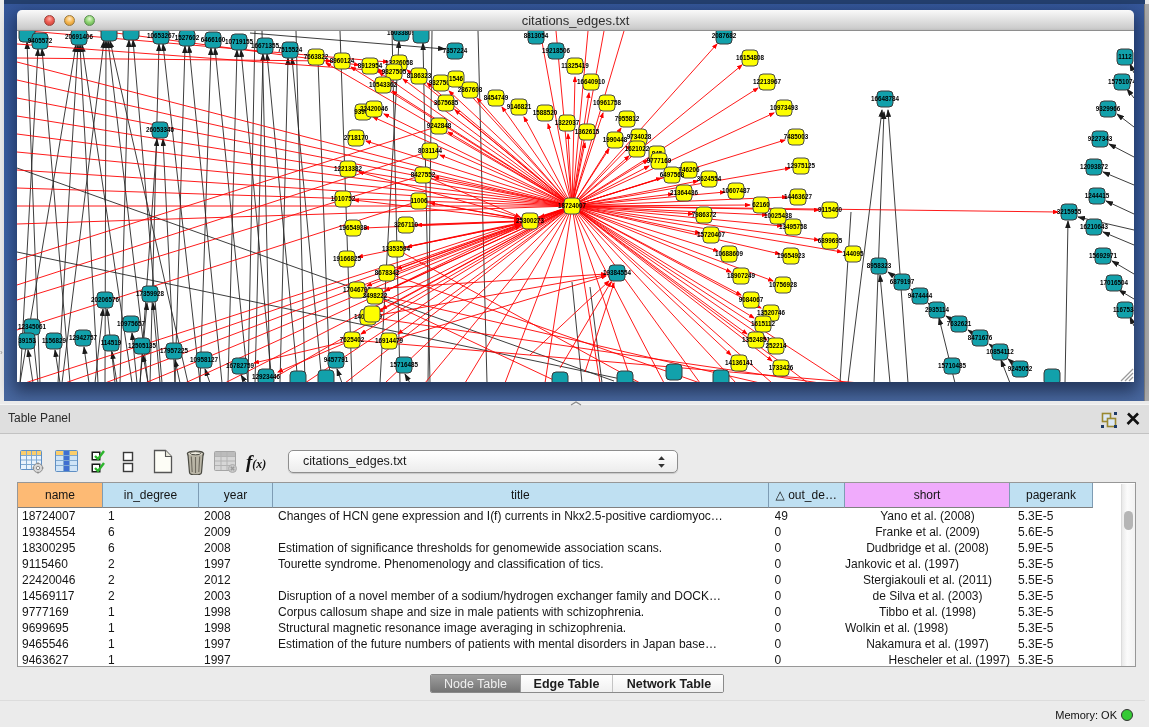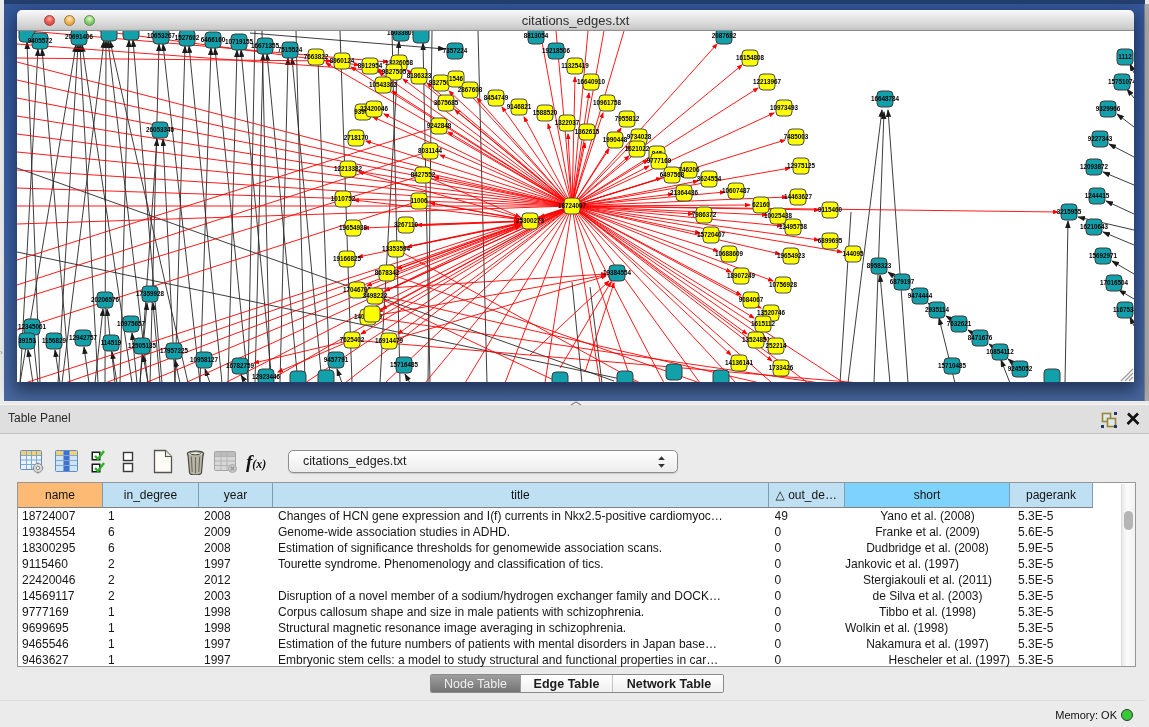--- a/index.html
+++ b/index.html
@@ -664,36 +664,35 @@
   <path d="M1.2 5 L4.5 1.2 L7.8 5Z" fill="#333"></path>
       <path d="M1.2 9 L4.5 12.8 L7.8 9Z" fill="#333"></path>
  </svg>
 </div>
 <div id="tbl">
  <div class="hc" style="left:0px;width:85px;background:#fdba74">name</div>
     <div class="hc" style="left:85px;width:96px;background:#bfe0f2">in_degree</div>
     <div class="hc" style="left:181px;width:74px;background:#bfe0f2">year</div>
     <div class="hc" style="left:255px;width:495.5px;background:#bfe0f2">title</div>
     <div class="hc" style="left:750.5px;width:76.5px;background:#bfe0f2">△ out_de…</div>
-    <div class="hc" style="left:827px;width:165px;background:#7dd3fc">short</div>
+    <div class="hc" style="left:827px;width:165px;background:#f0abfc">short</div>
     <div class="hc" style="left:992px;width:83px;background:#bfe0f2">pagerank</div>
  <div class="row" style="top:26px">
       <div class="rc" style="left:4px;width:81px">18724007</div>
       <div class="rc" style="left:90px;width:91px">1</div>
       <div class="rc" style="left:186px;width:69px">2008</div>
       <div class="rc" style="left:260px;width:490.5px">Changes of HCN gene expression and I(f) currents in Nkx2.5-positive cardiomyoc…</div>
       <div class="rc" style="left:756.5px;width:70.5px">49</div>
       <div class="rc" style="left:827px;width:165px;text-align:center">Yano et al. (2008)</div>
       <div class="rc" style="left:1000px;width:75px">5.3E-5</div>
     </div>
     <div class="row" style="top:42px">
       <div class="rc" style="left:4px;width:81px">19384554</div>
       <div class="rc" style="left:90px;width:91px">6</div>
       <div class="rc" style="left:186px;width:69px">2009</div>
-      <div class="rc" style="left:260px;width:490.5px">Genome-wide association studies in ADHD.</div>
       <div class="rc" style="left:756.5px;width:70.5px">0</div>
       <div class="rc" style="left:827px;width:165px;text-align:center">Franke et al. (2009)</div>
       <div class="rc" style="left:1000px;width:75px">5.6E-5</div>
     </div>
     <div class="row" style="top:58px">
       <div class="rc" style="left:4px;width:81px">18300295</div>
       <div class="rc" style="left:90px;width:91px">6</div>
       <div class="rc" style="left:186px;width:69px">2008</div>
       <div class="rc" style="left:260px;width:490.5px">Estimation of significance thresholds for genomewide association scans.</div>
       <div class="rc" style="left:756.5px;width:70.5px">0</div>
@@ -750,21 +749,20 @@
       <div class="rc" style="left:186px;width:69px">1997</div>
       <div class="rc" style="left:260px;width:490.5px">Estimation of the future numbers of patients with mental disorders in Japan base…</div>
       <div class="rc" style="left:756.5px;width:70.5px">0</div>
       <div class="rc" style="left:827px;width:165px;text-align:center">Nakamura et al. (1997)</div>
       <div class="rc" style="left:1000px;width:75px">5.3E-5</div>
     </div>
     <div class="row" style="top:170px">
       <div class="rc" style="left:4px;width:81px">9463627</div>
       <div class="rc" style="left:90px;width:91px">1</div>
       <div class="rc" style="left:186px;width:69px">1997</div>
-      <div class="rc" style="left:260px;width:490.5px">Embryonic stem cells: a model to study structural and functional properties in car…</div>
       <div class="rc" style="left:756.5px;width:70.5px">0</div>
       <div class="rc" style="left:827px;width:165px;text-align:right">Hescheler et al. (1997)</div>
       <div class="rc" style="left:1000px;width:75px">5.3E-5</div>
     </div>
  <div id="sbar">
       <div id="thumb"></div>
     </div>
 </div>
 <div id="tabs">
  <div class="seg" style="left:0;width:89px;background:linear-gradient(180deg,#9e9e9e,#747474);color:#efefef;font-weight:normal">Node Table</div>

